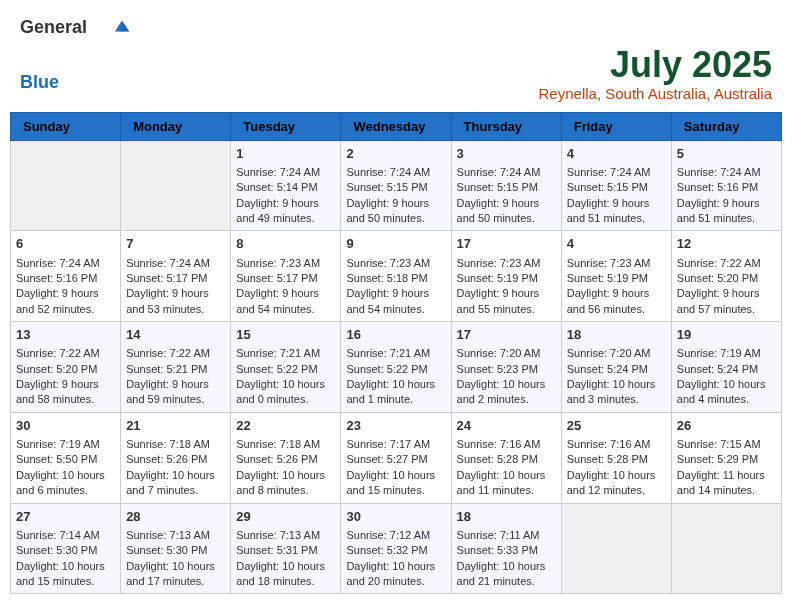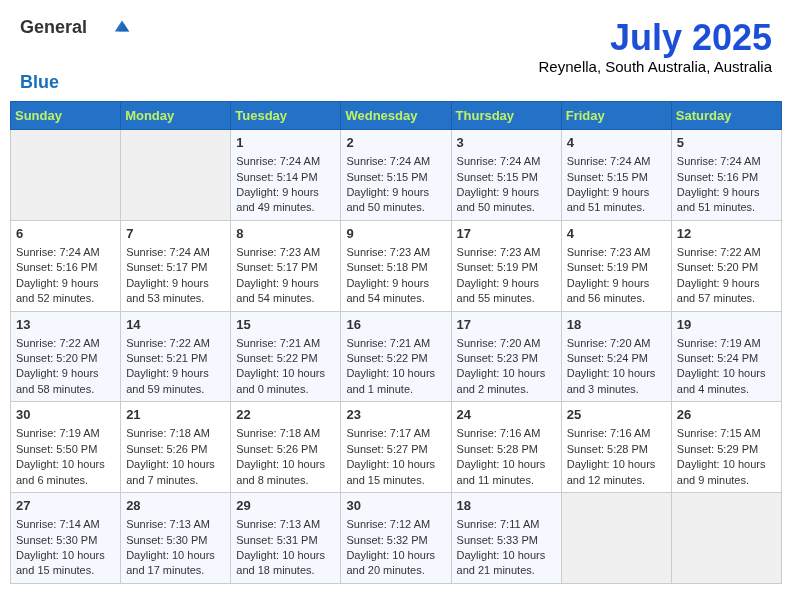--- a/index.html
+++ b/index.html
@@ -44,38 +44,39 @@
       display: flex;
       align-items: center;
       gap: 24px;
     }
     .title-block {
       text-align: right;
     }
     .title-block h1 {
       font-size: 36px;
       font-weight: bold;
-      color: #1d4ed8;
+      color: #14532d;
       line-height: 1.1;
+      margin-top: 27px;
     }
     .title-block h2 {
       font-size: 15px;
-      color: #000000;
+      color: #c2410c;
       font-weight: normal;
     }
     .calendar {
       width: 100%;
       border-collapse: collapse;
       margin-top: 6px;
       font-size: 11px;
     }
     .calendar thead tr th {
       background-color: #2472c8;
-      color: #bef264;
-      padding: 6px 4px;
+      color: #000000;
+      padding: 6px 12px;
       font-size: 13px;
       font-weight: bold;
       border: 1px solid #1a5faa;
       text-align: left;
     }
     .calendar tbody tr td {
       border: 1px solid #ccc;
       vertical-align: top;
       padding: 4px 5px;
       width: calc(100% / 7);
@@ -159,21 +160,21 @@
         <td><span class="day-num">18</span><span>Sunrise: 7:20 AM</span><br><span>Sunset: 5:24 PM</span><br><span>Daylight: 10 hours and 3 minutes.</span></td>
         <td><span class="day-num">19</span><span>Sunrise: 7:19 AM</span><br><span>Sunset: 5:24 PM</span><br><span>Daylight: 10 hours and 4 minutes.</span></td>
       </tr>
       <tr>
         <td><span class="day-num">30</span><span>Sunrise: 7:19 AM</span><br><span>Sunset: 5:50 PM</span><br><span>Daylight: 10 hours and 6 minutes.</span></td>
         <td><span class="day-num">21</span><span>Sunrise: 7:18 AM</span><br><span>Sunset: 5:26 PM</span><br><span>Daylight: 10 hours and 7 minutes.</span></td>
         <td><span class="day-num">22</span><span>Sunrise: 7:18 AM</span><br><span>Sunset: 5:26 PM</span><br><span>Daylight: 10 hours and 8 minutes.</span></td>
         <td><span class="day-num">23</span><span>Sunrise: 7:17 AM</span><br><span>Sunset: 5:27 PM</span><br><span>Daylight: 10 hours and 15 minutes.</span></td>
         <td><span class="day-num">24</span><span>Sunrise: 7:16 AM</span><br><span>Sunset: 5:28 PM</span><br><span>Daylight: 10 hours and 11 minutes.</span></td>
         <td><span class="day-num">25</span><span>Sunrise: 7:16 AM</span><br><span>Sunset: 5:28 PM</span><br><span>Daylight: 10 hours and 12 minutes.</span></td>
-        <td><span class="day-num">26</span><span>Sunrise: 7:15 AM</span><br><span>Sunset: 5:29 PM</span><br><span>Daylight: 10 hours and 9 minutes.</span></td>
+        <td><span class="day-num">26</span><span>Sunrise: 7:15 AM</span><br><span>Sunset: 5:29 PM</span><br><span>Daylight: 11 hours and 14 minutes.</span></td>
       </tr>
       <tr>
         <td><span class="day-num">27</span><span>Sunrise: 7:14 AM</span><br><span>Sunset: 5:30 PM</span><br><span>Daylight: 10 hours and 15 minutes.</span></td>
         <td><span class="day-num">28</span><span>Sunrise: 7:13 AM</span><br><span>Sunset: 5:30 PM</span><br><span>Daylight: 10 hours and 17 minutes.</span></td>
         <td><span class="day-num">29</span><span>Sunrise: 7:13 AM</span><br><span>Sunset: 5:31 PM</span><br><span>Daylight: 10 hours and 18 minutes.</span></td>
         <td><span class="day-num">30</span><span>Sunrise: 7:12 AM</span><br><span>Sunset: 5:32 PM</span><br><span>Daylight: 10 hours and 20 minutes.</span></td>
         <td><span class="day-num">18</span><span>Sunrise: 7:11 AM</span><br><span>Sunset: 5:33 PM</span><br><span>Daylight: 10 hours and 21 minutes.</span></td>
         <td class="empty"></td>
         <td class="empty"></td>
       </tr>

